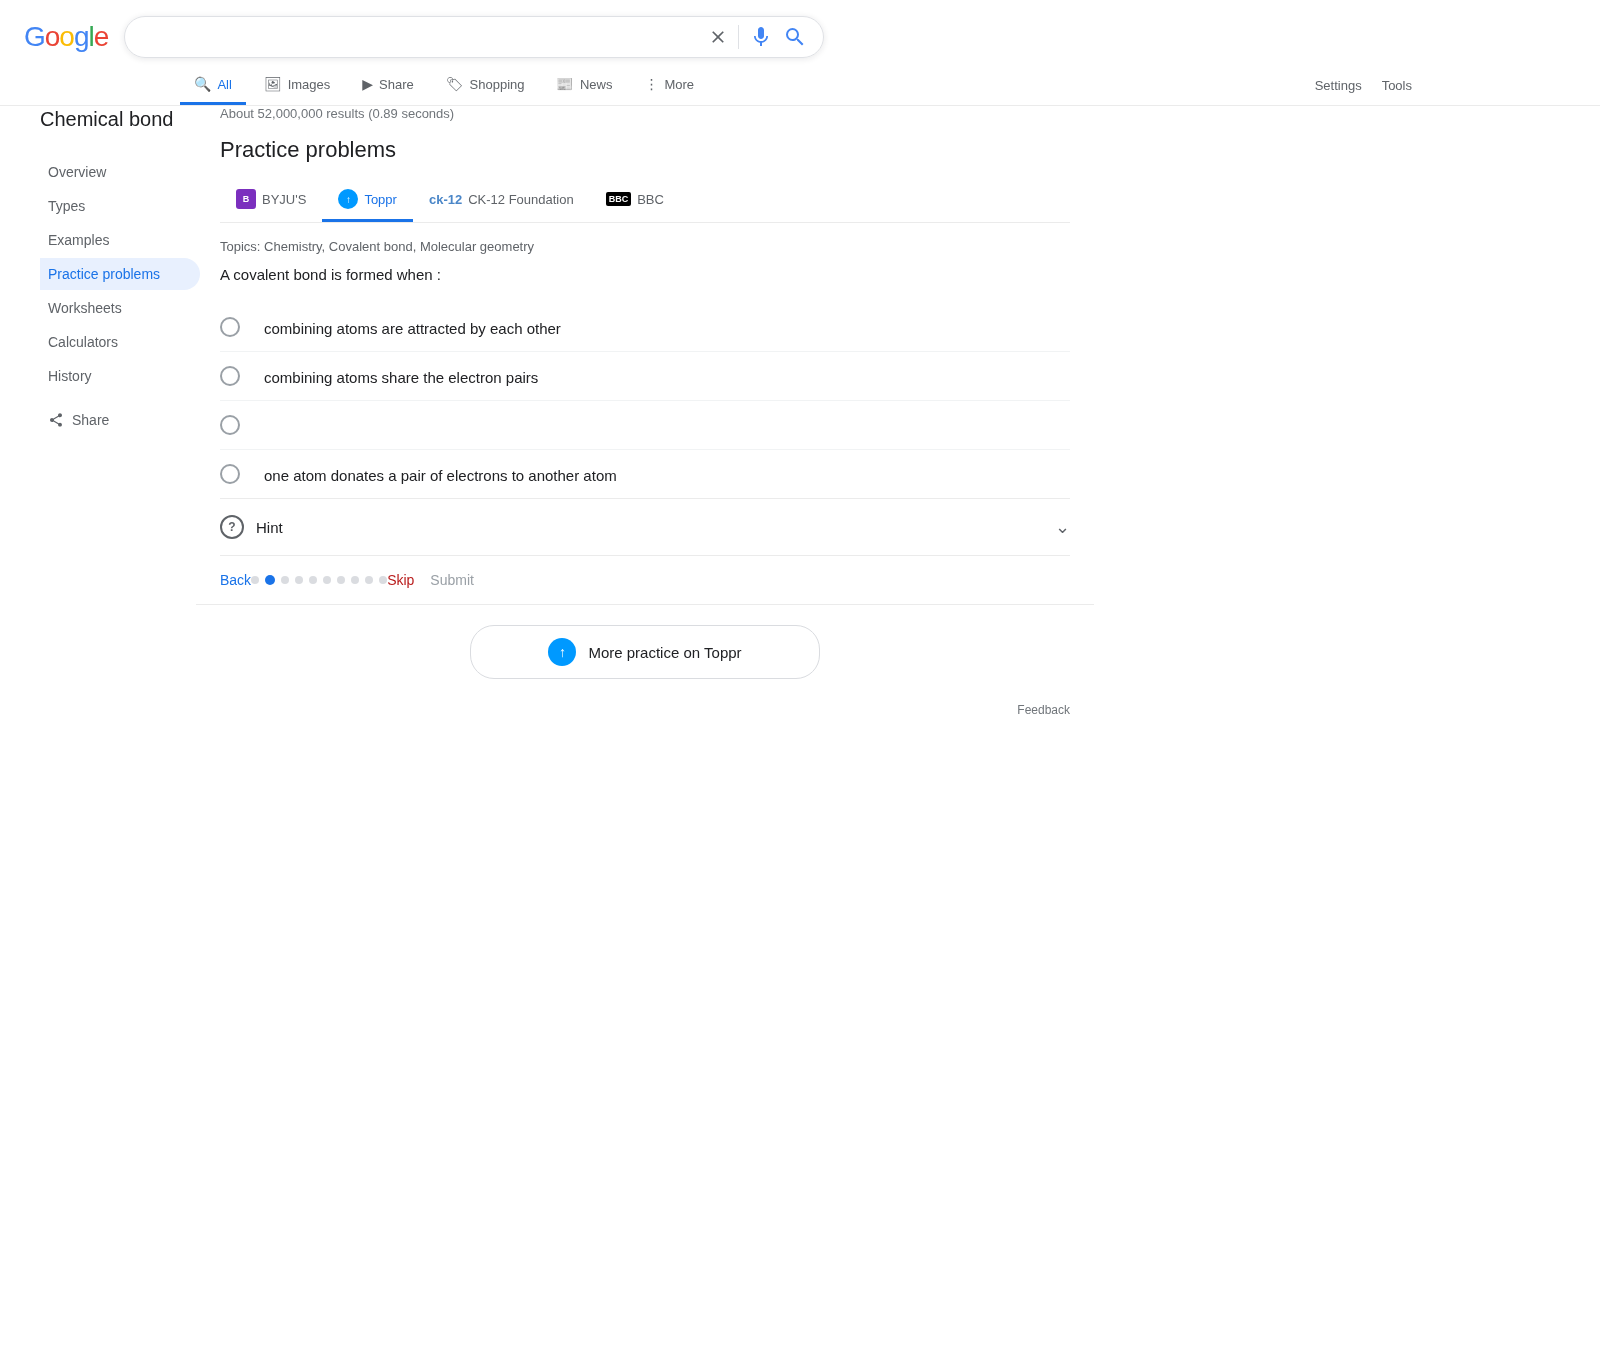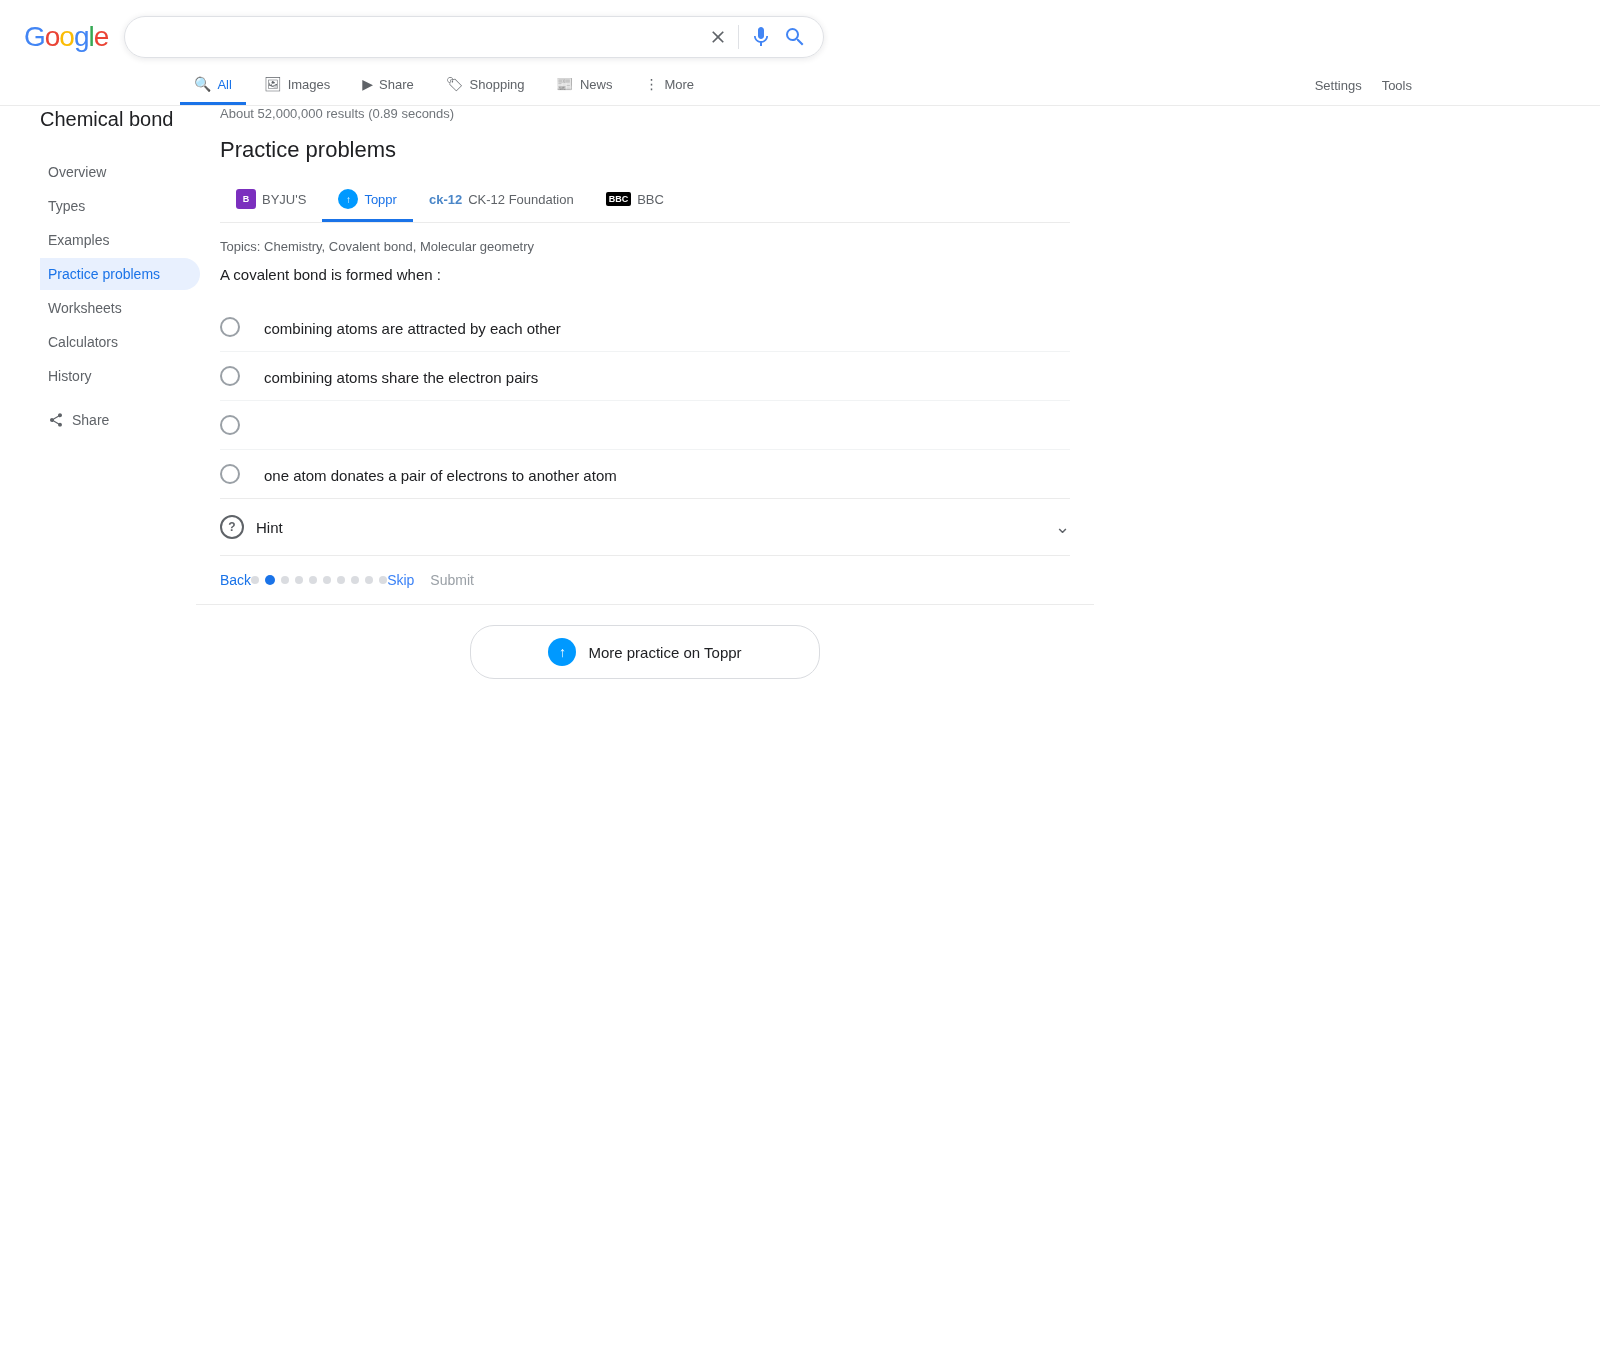--- a/index.html
+++ b/index.html
@@ -76,21 +76,21 @@
     .hint-text { font-size: 15px; color: #202124; }
     .chevron-down { color: #5f6368; font-size: 18px; }
 
     
     .nav-row { display: flex; align-items: center; justify-content: flex-start; padding: 16px 0; }
     .nav-back { color: #1a73e8; font-size: 14px; font-weight: 500; cursor: pointer; text-decoration: none; }
     .dots-container { display: flex; align-items: center; gap: 6px; }
     .dot { width: 8px; height: 8px; border-radius: 50%; background: #dadce0; }
     .dot.active { background: #1a73e8; width: 10px; height: 10px; }
     .nav-right { display: flex; align-items: center; gap: 16px; }
-    .nav-skip { color: #3b82f6; font-size: 14px; font-weight: 500; cursor: pointer; }
+    .nav-skip { color: #b91c1c; font-size: 14px; font-weight: 500; cursor: pointer; }
     .nav-submit { color: #9aa0a6; font-size: 14px; }
 
     
     .more-practice-container { display: flex; justify-content: center; margin: 20px 0 16px 0; }
     .more-practice-btn { display: flex; align-items: center; gap: 12px; border: 1px solid #dadce0; border-radius: 24px; padding: 12px 32px; cursor: pointer; font-size: 15px; color: #202124; background: white; min-width: 350px; justify-content: center; }
     .toppr-circle { width: 28px; height: 28px; background: #0099ff; border-radius: 50%; display: flex; align-items: center; justify-content: center; }
     .toppr-arrow { color: white; font-size: 14px; }
 
     
     .feedback-row { display: flex; justify-content: flex-end; padding: 8px 0 16px 0; }
@@ -265,14 +265,17 @@
 
     <div class="more-practice-container">
       <button class="more-practice-btn">
         <div class="toppr-circle">
           <span class="toppr-arrow">↑</span>
         </div>
         <span>More practice on Toppr</span>
       </button>
     </div>
 
+    <div class="feedback-row">
+      <span class="feedback-link">Feedback</span>
+    </div>
   </div>
 </div>
 
 </body></html>

